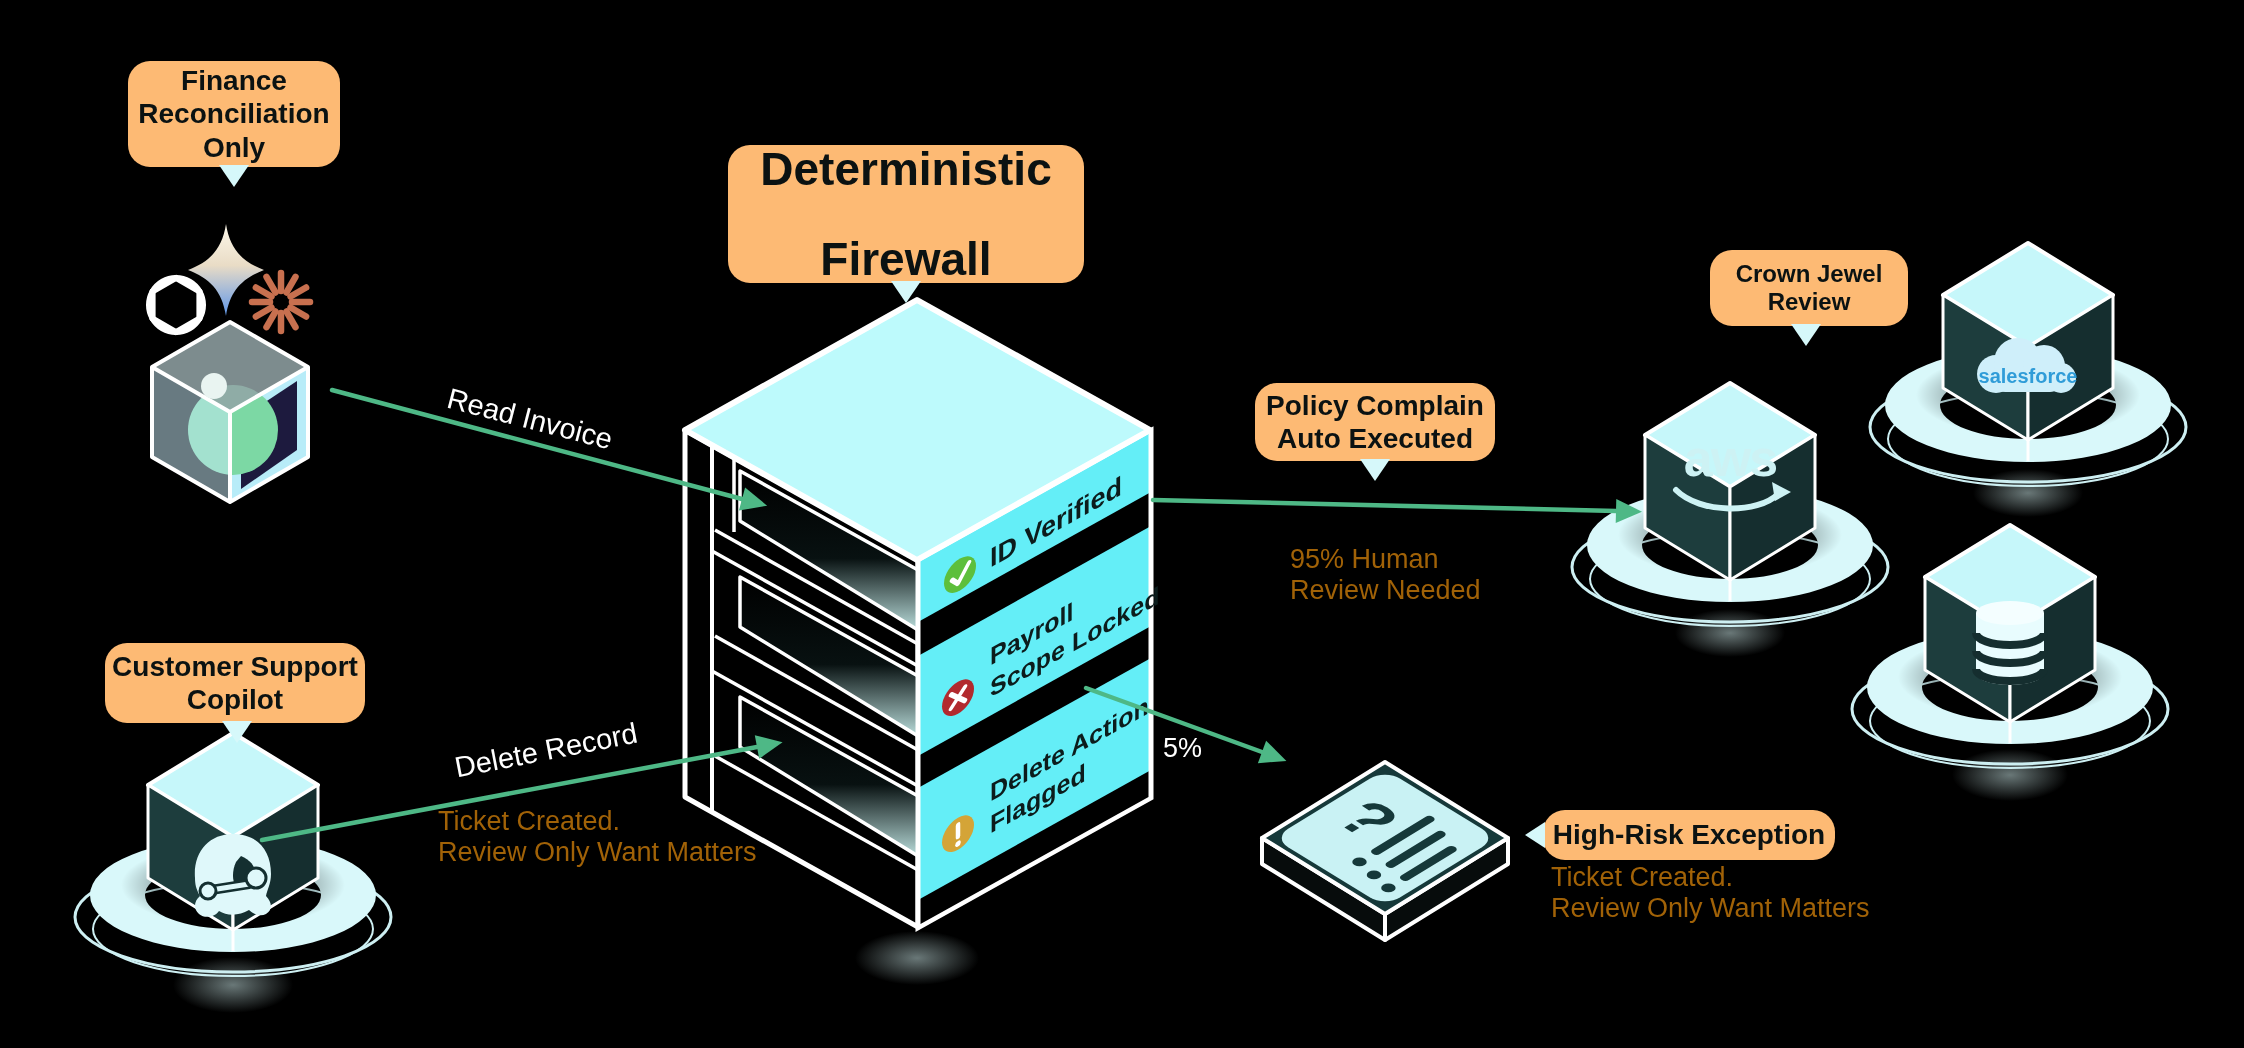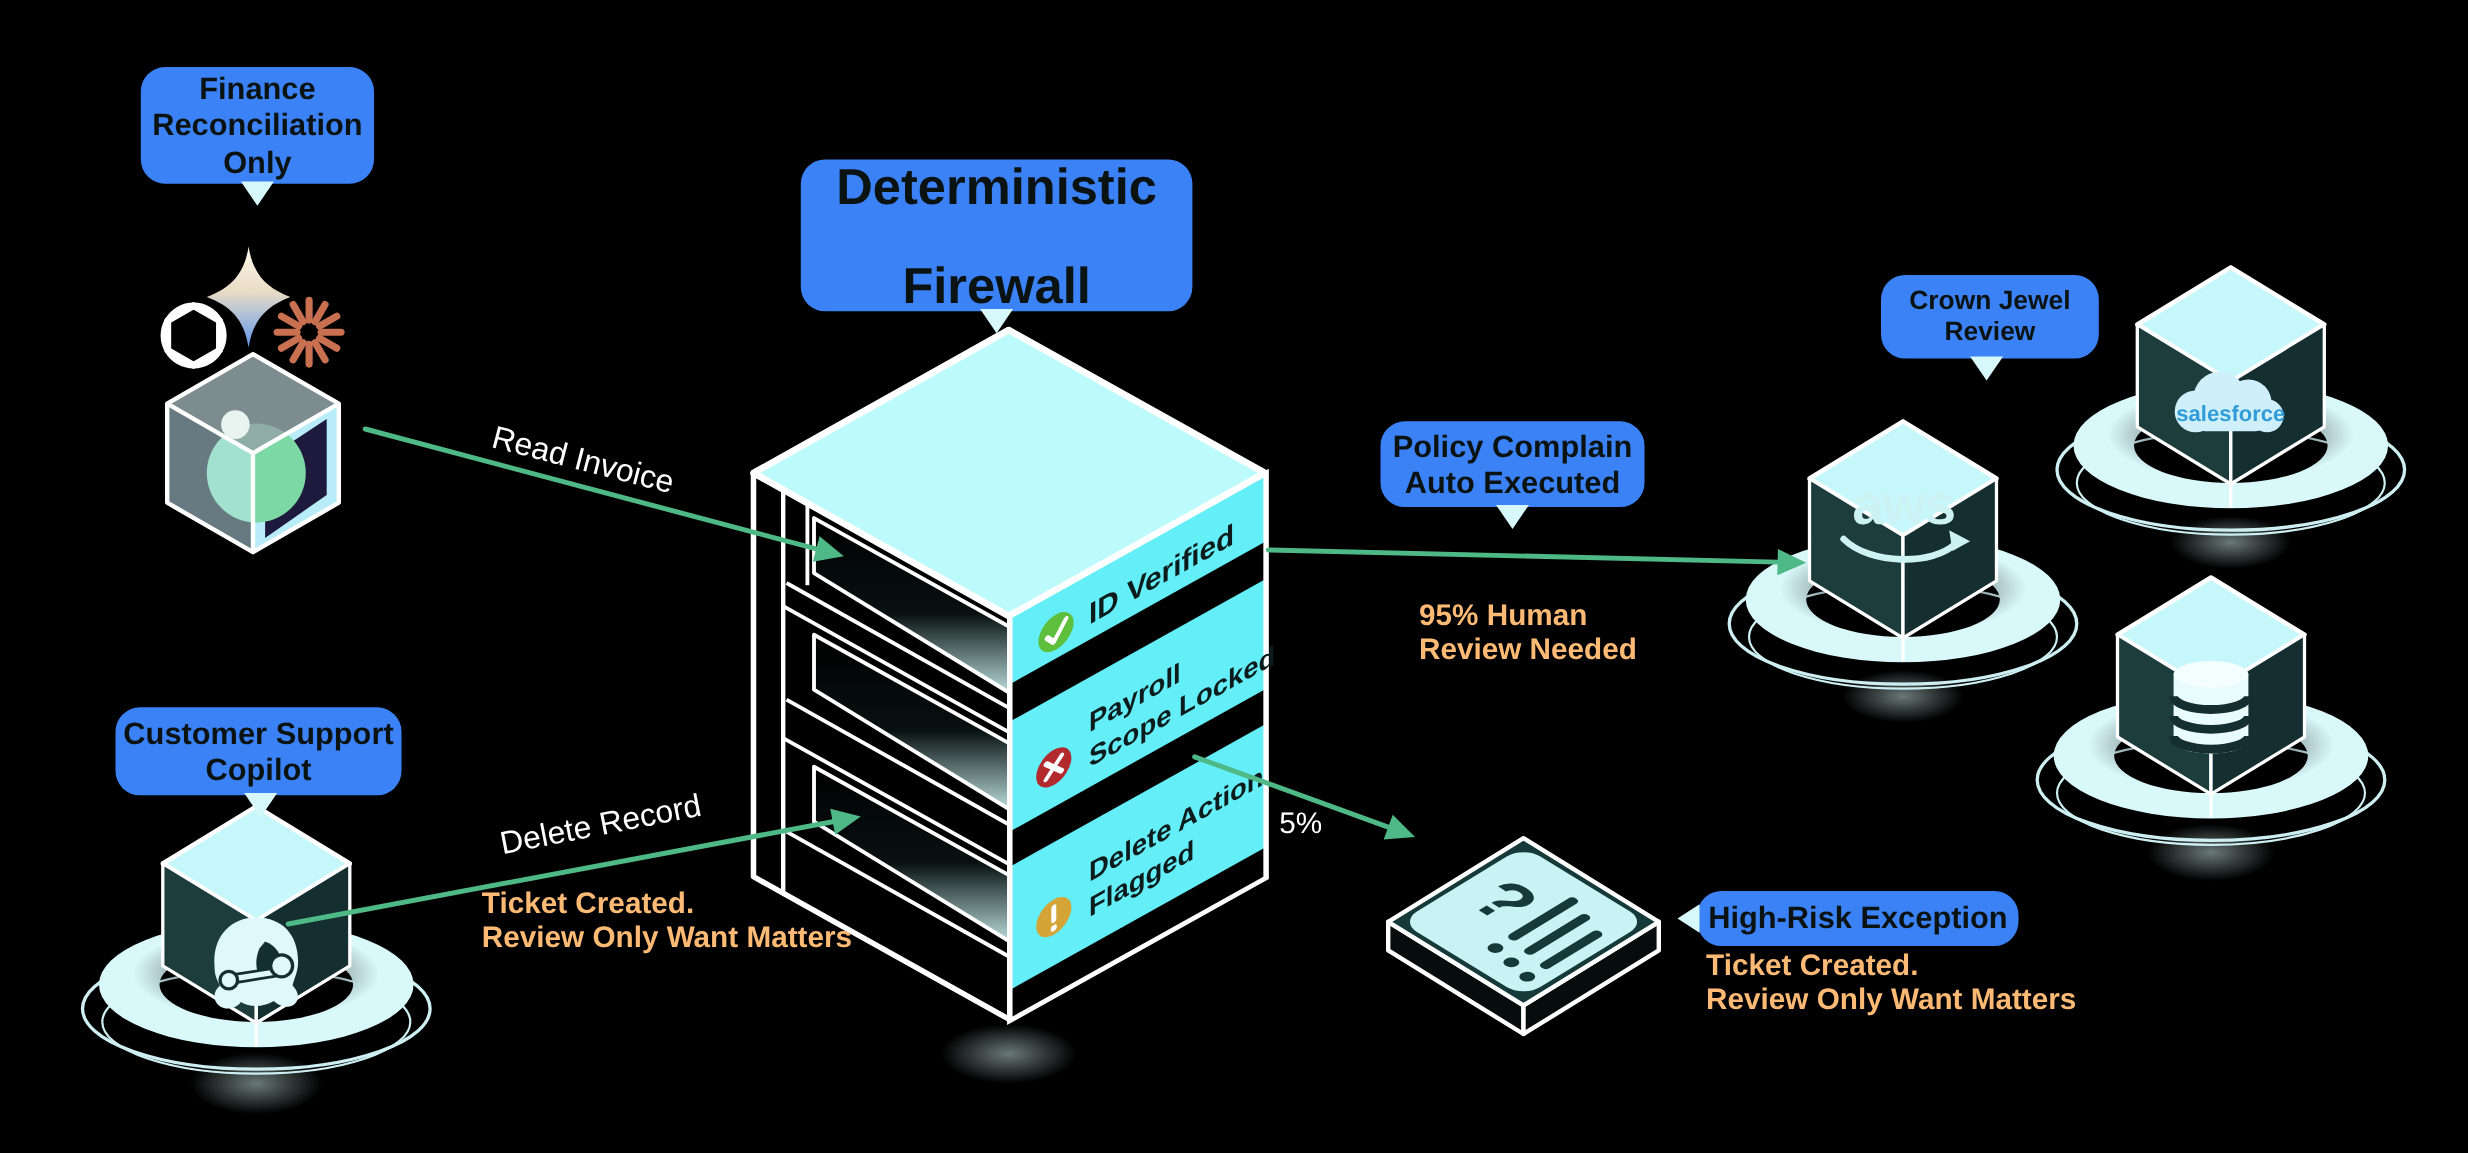--- a/index.html
+++ b/index.html
@@ -1,27 +1,27 @@
 <!DOCTYPE html>
 <html><head>
 <meta charset="utf-8">
 <style>
   html,body{margin:0;padding:0;background:#000;width:2244px;height:1048px;overflow:hidden;
     font-family:"Liberation Sans",sans-serif;}
   #stage{position:relative;width:2244px;height:1048px;background:#000;}
   svg{position:absolute;left:0;top:0;}
   svg text{font-family:"Liberation Sans",sans-serif;}
-  .bubble{position:absolute;background:#3b82f6;color:#0b1212;border-radius:22px;
+  .bubble{position:absolute;background:#fdba74;color:#0b1212;border-radius:22px;
     display:flex;flex-direction:column;justify-content:center;align-items:center;
     text-align:center;font-weight:700;z-index:3;line-height:1.18;}
   .tail-down{position:absolute;width:0;height:0;border-left:15px solid transparent;
     border-right:15px solid transparent;border-top:22px solid #d6f8fa;z-index:3;}
   .tail-left{position:absolute;width:0;height:0;border-top:13px solid transparent;
     border-bottom:13px solid transparent;border-right:20px solid #d6f8fa;z-index:3;}
-  .note{position:absolute;color:#fdba74;font-size:27px;line-height:31px;z-index:3;font-weight:700;}
+  .note{position:absolute;color:#a16207;font-size:27px;line-height:31px;z-index:3;font-weight:400;}
   .flow-label{position:absolute;color:#fff;font-size:29px;z-index:3;white-space:nowrap;
     transform-origin:left top;font-weight:400;}
 </style>
 </head>
 <body>
 
 <div id="stage">
 
 <svg width="2244" height="1048" viewBox="0 0 2244 1048">
   <defs>

